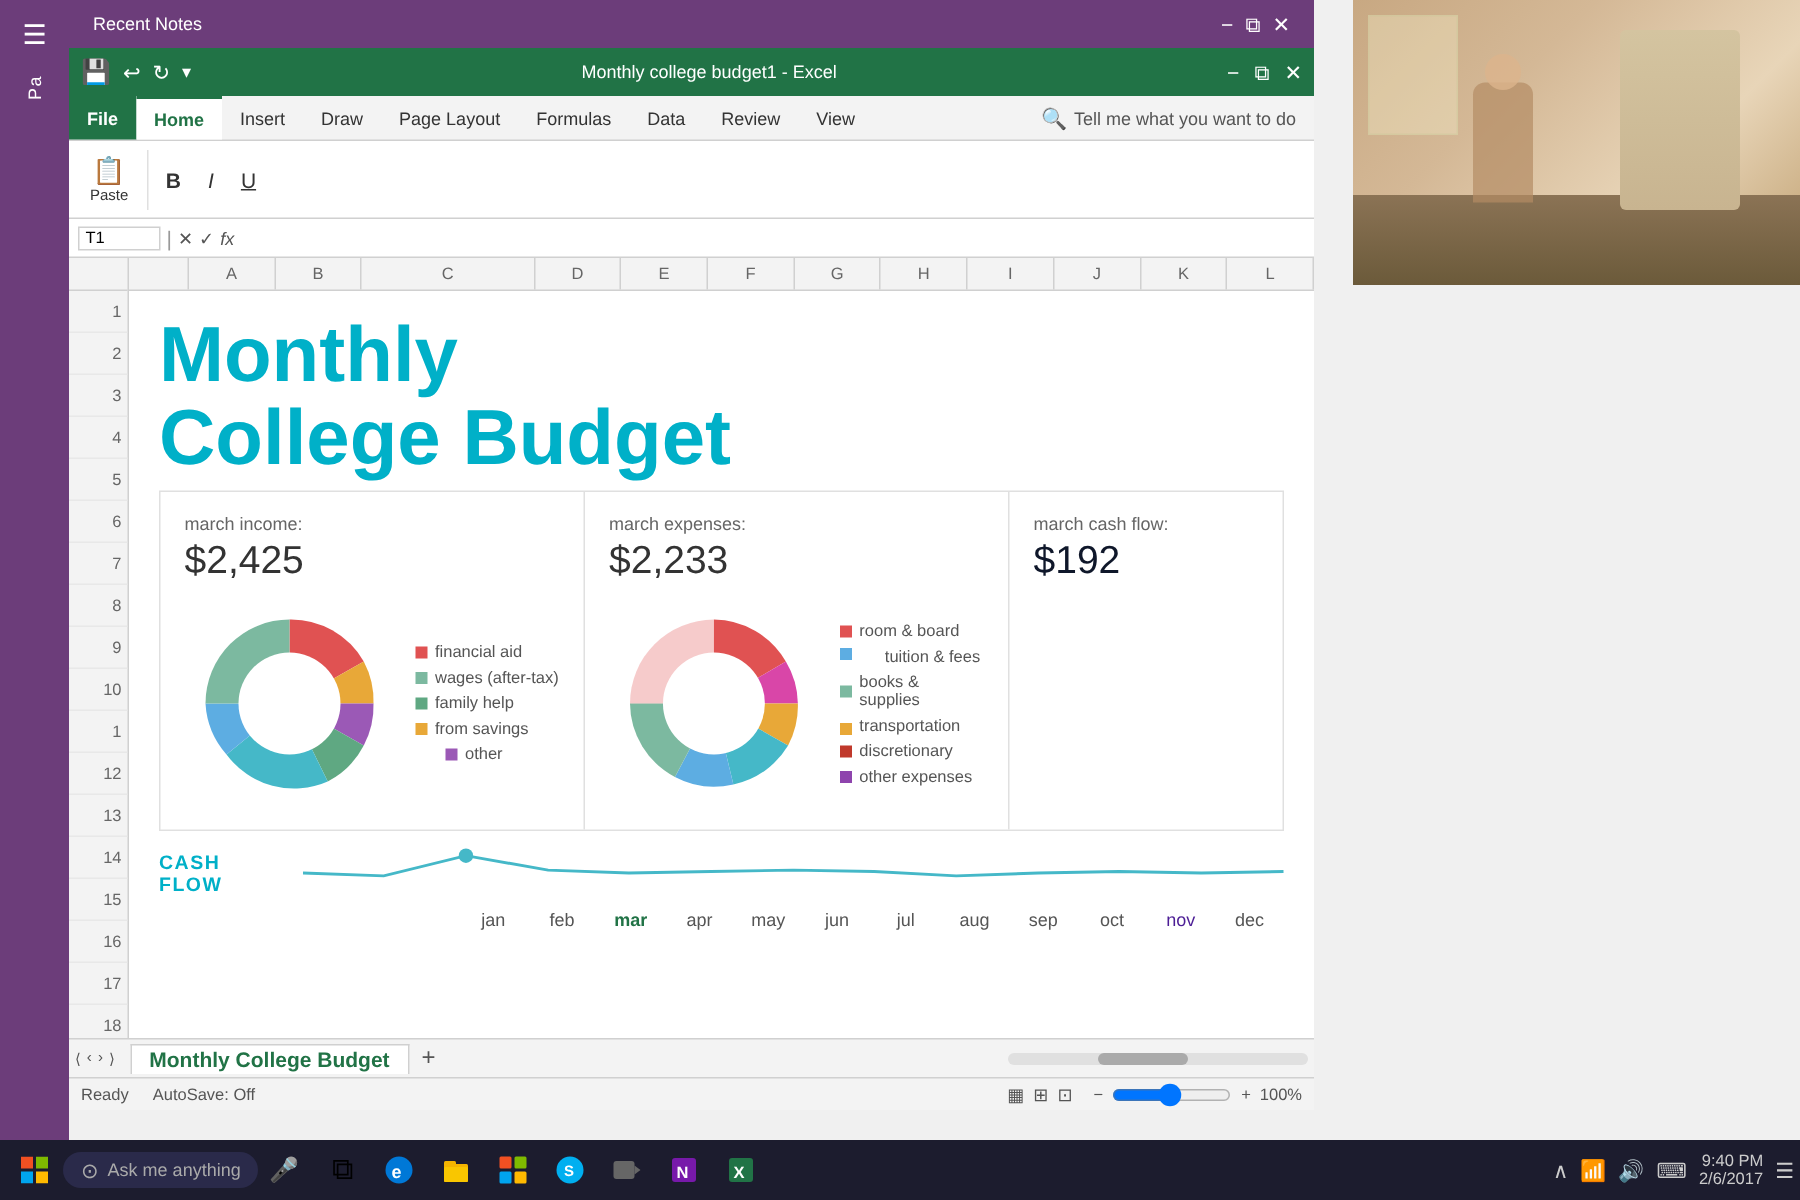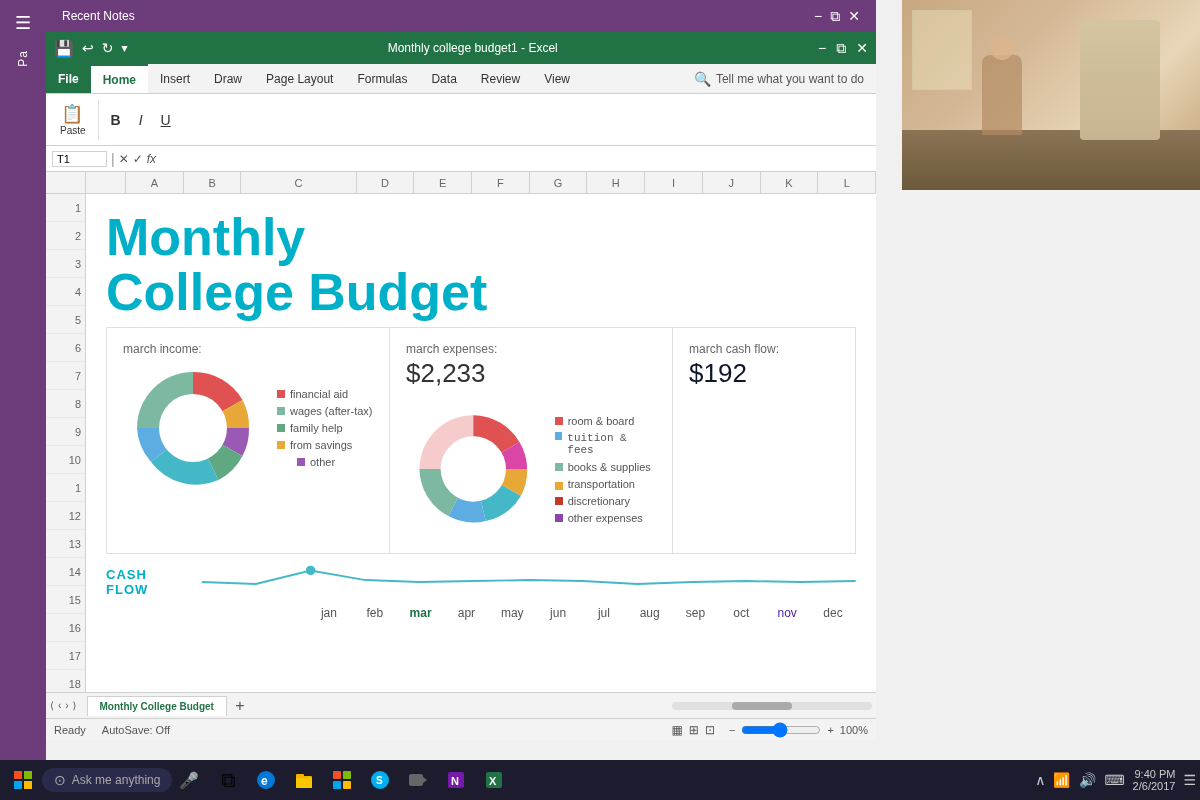--- a/index.html
+++ b/index.html
@@ -185,20 +185,21 @@
             <div style="font-size:52px;font-weight:700;color:#00b0c8;line-height:1.05;">
               <span>Monthly</span><br>
               <span>College Budget</span>
             </div>
           </div>
 
           <div style="display:flex;gap:0;border:1px solid #e0e0e0;margin-bottom:8px;">
 
             <div style="flex:1;padding:14px 16px;border-right:1px solid #e0e0e0;">
               <div style="font-size:12px;color:#666;margin-bottom:2px;">march income:</div>
+              <div style="font-size:26px;font-weight:300;color:#333;margin-bottom:10px;">$2,425</div>
               <div style="display:flex;gap:14px;align-items:center;">
 
                 <svg width="140" height="140" viewBox="0 0 140 140">
 
                   <path d="M70,70 L70,14 A56,56 0 0,1 119.5,42 Z" fill="#e05252"></path>
 
                   <path d="M70,70 L119.5,42 A56,56 0 0,1 126,70 Z" fill="#e8a838"></path>
 
                   <path d="M70,70 L126,70 A56,56 0 0,1 119.5,98 Z" fill="#9b59b6"></path>
 
@@ -260,21 +261,21 @@
                   <path d="M70,70 L14,70 A56,56 0 0,1 70,14 Z" fill="#e05252" opacity="0.3"></path>
 
                   <circle cx="70" cy="70" r="34" fill="white"></circle>
                 </svg>
 
                 <div style="font-size:11px;color:#555;display:flex;flex-direction:column;gap:5px;">
                   <div style="display:flex;align-items:center;gap:5px;">
                     <div style="width:8px;height:8px;background:#e05252;"></div>
                     <span>room &amp; board</span>
                   </div>
-                  <div style="display:flex;gap:5px;font-family:Liberation Mono, monospace;">
+                  <div style="display:flex;gap:22px;">
                     <div style="width:8px;height:8px;background:#5dade2;"></div>
                     <span>tuition &amp; fees</span>
                   </div>
                   <div style="display:flex;align-items:center;gap:5px;">
                     <div style="width:8px;height:8px;background:#7cb9a0;"></div>
                     <span>books &amp; supplies</span>
                   </div>
                   <div style="display:flex;align-items:flex-end;gap:5px;">
                     <div style="width:8px;height:8px;background:#e8a838;"></div>
                     <span>transportation</span>
@@ -328,21 +329,21 @@
     </div>
   </div>
 
   <div style="height:26px;background:#f3f3f3;border-top:1px solid #d0d0d0;display:flex;align-items:center;padding:0 4px;gap:2px;">
     <div style="display:flex;align-items:center;gap:4px;margin-right:8px;">
       <span style="font-size:10px;color:#555;cursor:pointer;">⟨</span>
       <span style="font-size:10px;color:#555;cursor:pointer;">‹</span>
       <span style="font-size:10px;color:#555;cursor:pointer;">›</span>
       <span style="font-size:10px;color:#555;cursor:pointer;">⟩</span>
     </div>
-    <div style="height:20px;padding:0 12px;font-size:10px;display:flex;align-items:center;cursor:pointer;border:1px solid #d0d0d0;border-bottom:none;background:white;color:#217346;font-weight:600;">
+    <div style="height:20px;padding:0 12px;font-size:14px;display:flex;align-items:center;cursor:pointer;border:1px solid #d0d0d0;border-bottom:none;background:white;color:#217346;font-weight:600;">
       <span>Monthly College Budget</span>
     </div>
     <div style="width:22px;height:20px;display:flex;align-items:center;justify-content:center;font-size:16px;color:#555;cursor:pointer;">+</div>
 
     <div style="margin-left:auto;display:flex;align-items:center;gap:4px;">
       <div style="width:200px;height:8px;background:#e0e0e0;border-radius:4px;position:relative;">
         <div style="width:60px;height:8px;background:#aaa;border-radius:4px;position:absolute;left:60px;"></div>
       </div>
     </div>
   </div>

